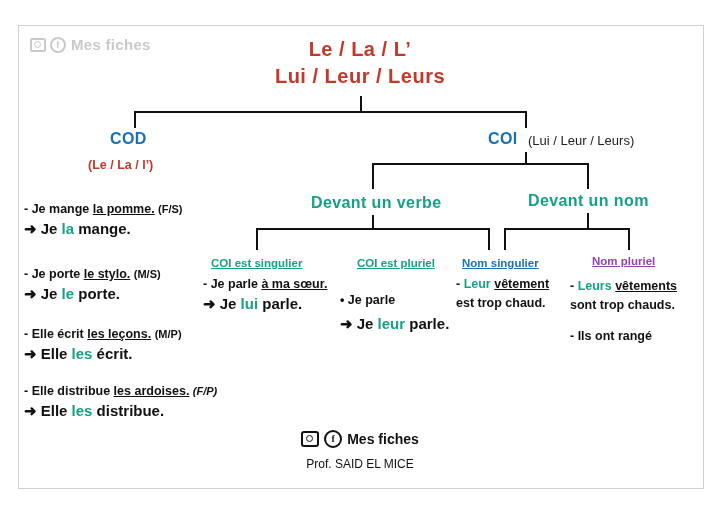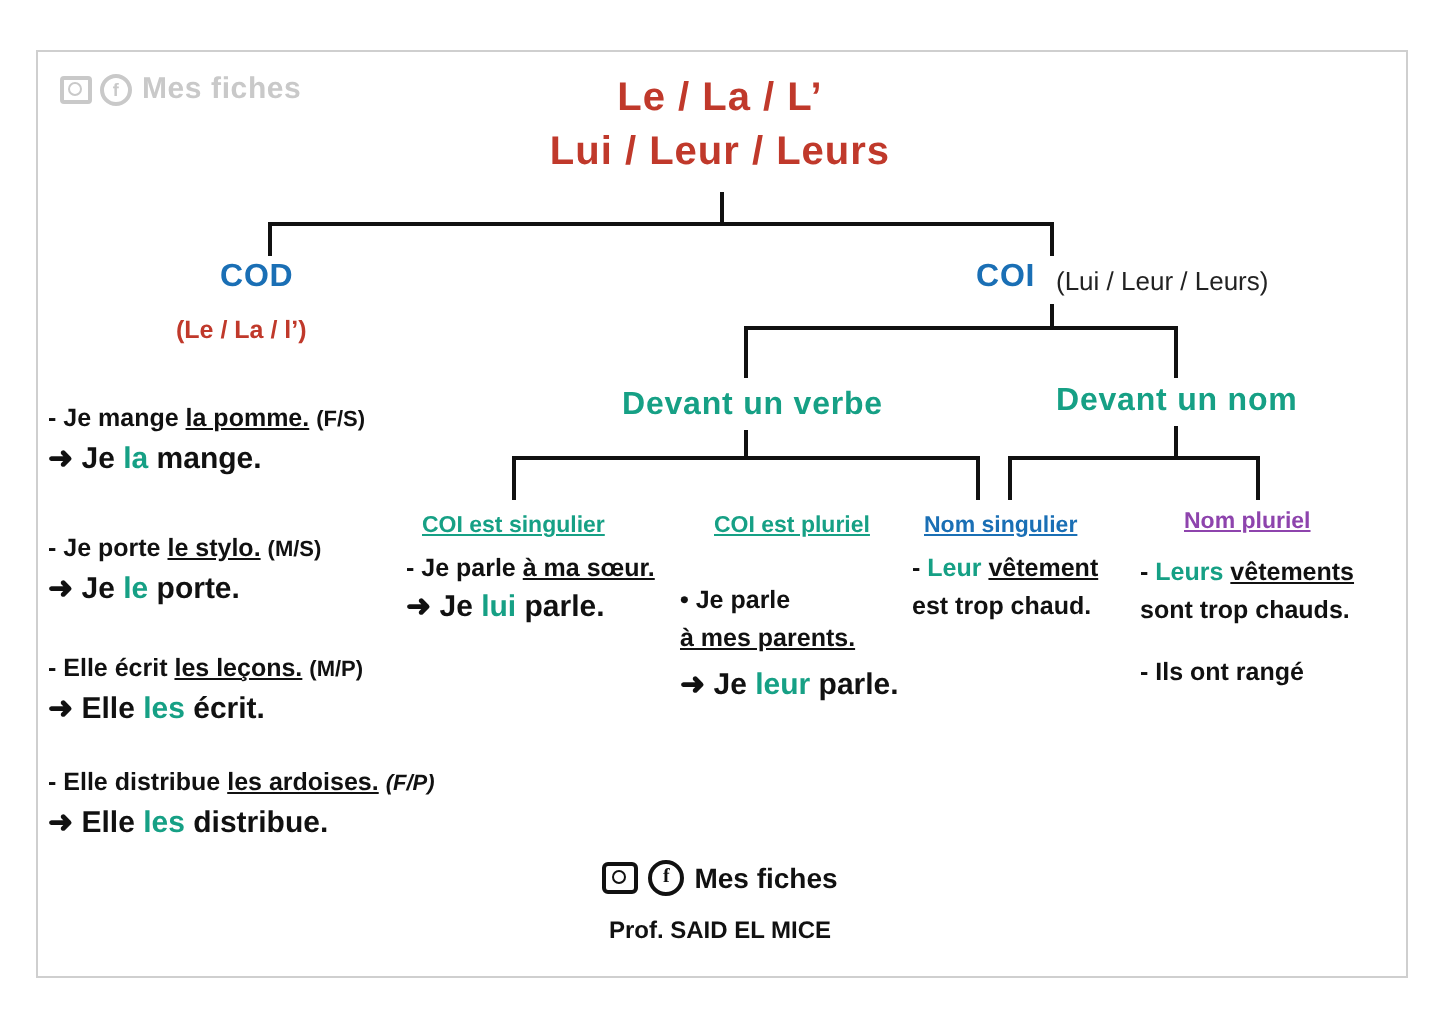--- a/index.html
+++ b/index.html
@@ -185,21 +185,21 @@
     font-size: 10px;
     line-height: 13px;
     text-align: center;
     font-family: "Liberation Serif", serif;
     font-weight: bold;
   }
   .footer .prof {
     margin-top: 6px;
     font-size: 12px;
     color: #111;
-    font-weight: bold;
+    font-weight: normal;
   }
 </style>
 </head>
 <body>
 
 <div id="page">
 
   <div class="frame"></div>
 
   <div class="wm">
@@ -287,21 +287,20 @@
       <span class="bold">- Je parle </span><span class="bold u">à ma sœur.</span>
     </div>
     <div class="arrow-line">
       <span>➜ Je </span><span class="teal">lui</span><span> parle.</span>
     </div>
   </div>
 
   <div class="abs small-head teal" style="left:357px; top:257px;">COI est pluriel</div>
   <div class="abs" style="left:340px; top:275px; width:130px;margin-top:16px;">
     <div class="ex bold">• Je parle</div>
-    <div class="ex bold u">à mes parents.</div>
     <div class="arrow-line" style="margin-top:4px;">
       <span>➜ Je </span><span class="teal">leur</span><span> parle.</span>
     </div>
   </div>
 
   <div class="abs small-head blue" style="left:462px; top:257px;">Nom singulier</div>
   <div class="abs" style="left:456px; top:275px; width:115px;">
     <div class="ex">
       <span class="bold">- </span><span class="bold teal">Leur</span> <span class="bold u">vêtement</span>
     </div>

